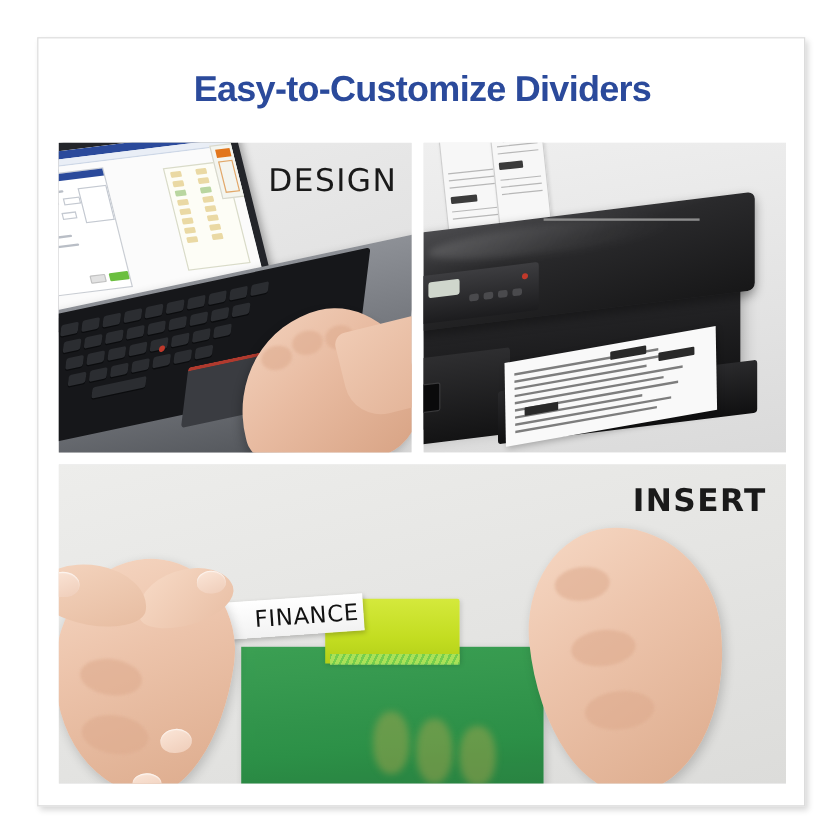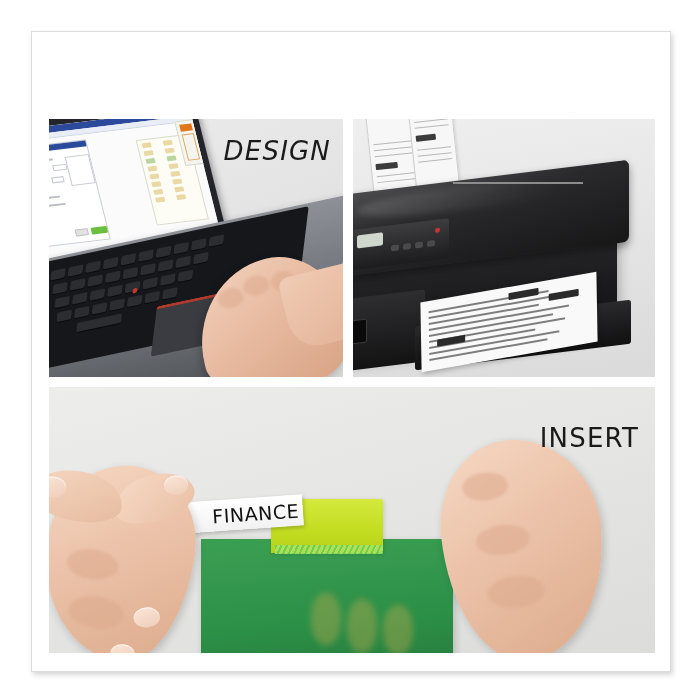--- a/index.html
+++ b/index.html
@@ -46,23 +46,23 @@
 
   .panel-label {
     position: absolute;
     font-size: 26px;
     font-weight: 400;
     letter-spacing: 1.2px;
     color: #1a1a1a;
     z-index: 40;
     font-family: "DejaVu Sans", sans-serif;
   }
-  #label-design { right: 12px; top: 17px; font-style: italic; }
+  #label-design { right: 12px; top: 17px; }
   #label-print  { right: 14px; top: 17px; }
-  #label-insert { right: 16px; top: 36px; }
+  #label-insert { right: 16px; top: 16px; font-weight: bold; }
 
   
   .p1-bg {
     position: absolute; inset: 0;
     background: linear-gradient(160deg,#ececec 0%,#e2e2e2 55%,#d8d8d8 100%);
   }
   
   #lid {
     position: absolute;
     left: -36px; top: -8px;
@@ -276,20 +276,21 @@
   .finger-shadow {
     position:absolute; background: rgba(200,170,80,0.38);
     border-radius: 46%; filter: blur(3px);
   }
 </style>
 </head>
 <body>
 
 <div id="card">
 
+  <div id="headline">Easy-to-Customize Dividers</div>
 
   <div class="panel" id="panel-design">
     <div class="p1-bg"></div>
 
     <div id="lid">
       <div id="lid-inner">
         <div class="scr-topbar"></div>
         <div class="scr-toolbar">
 
           <div class="scr-tb-chip" style="left:36px;width:14px;"></div>

